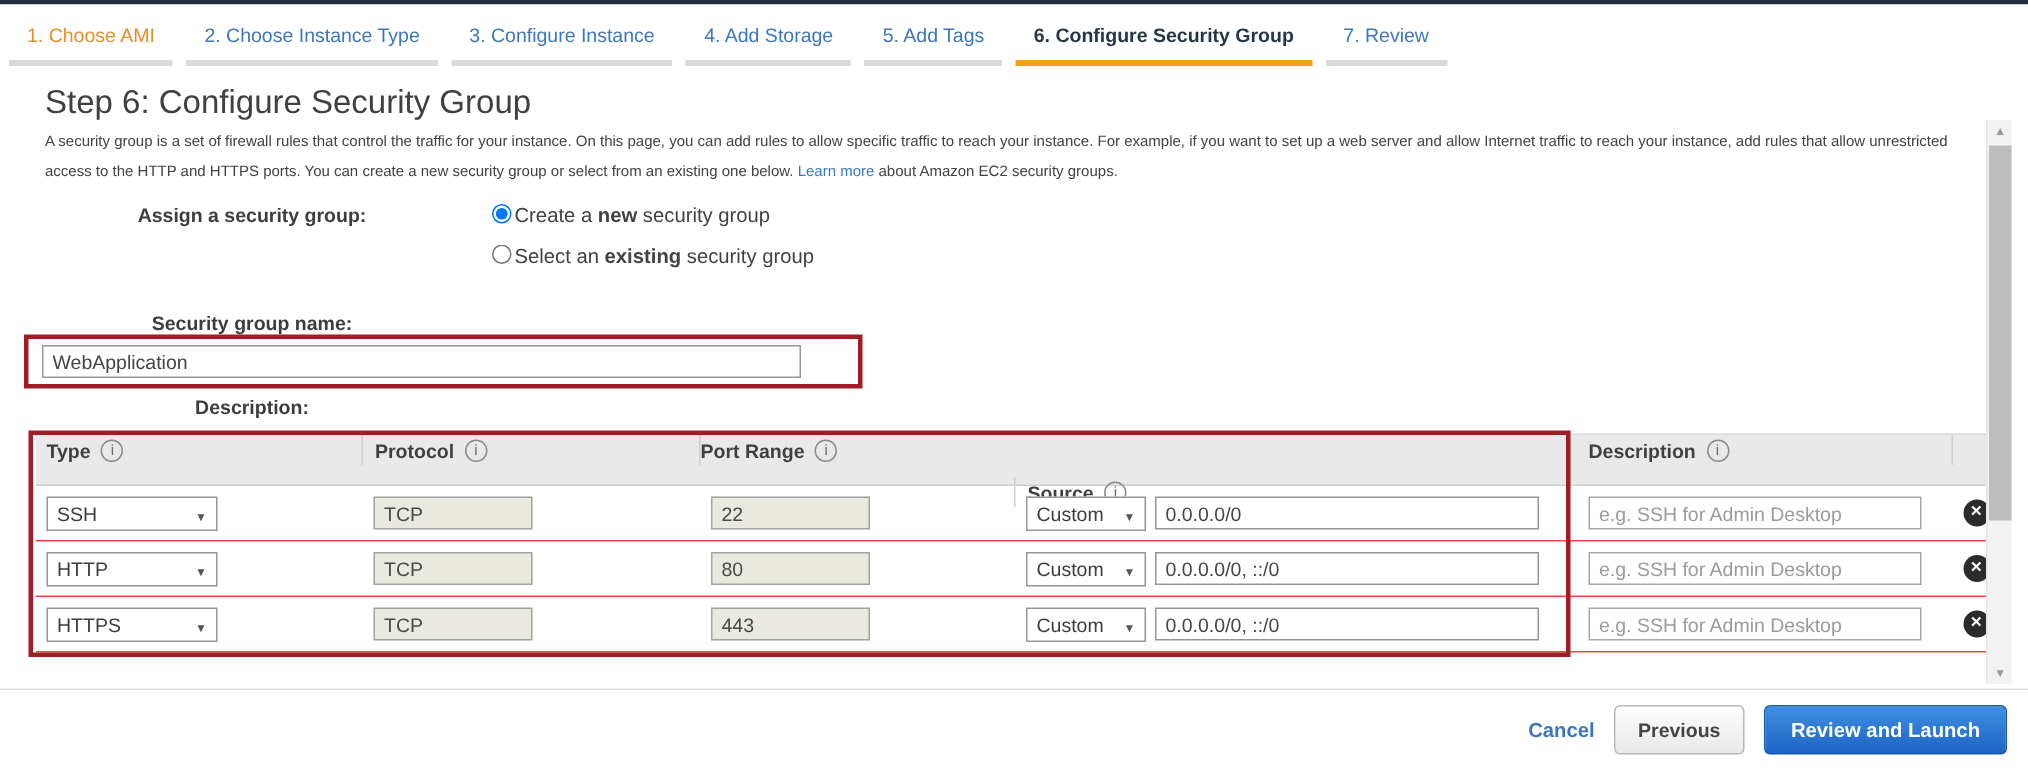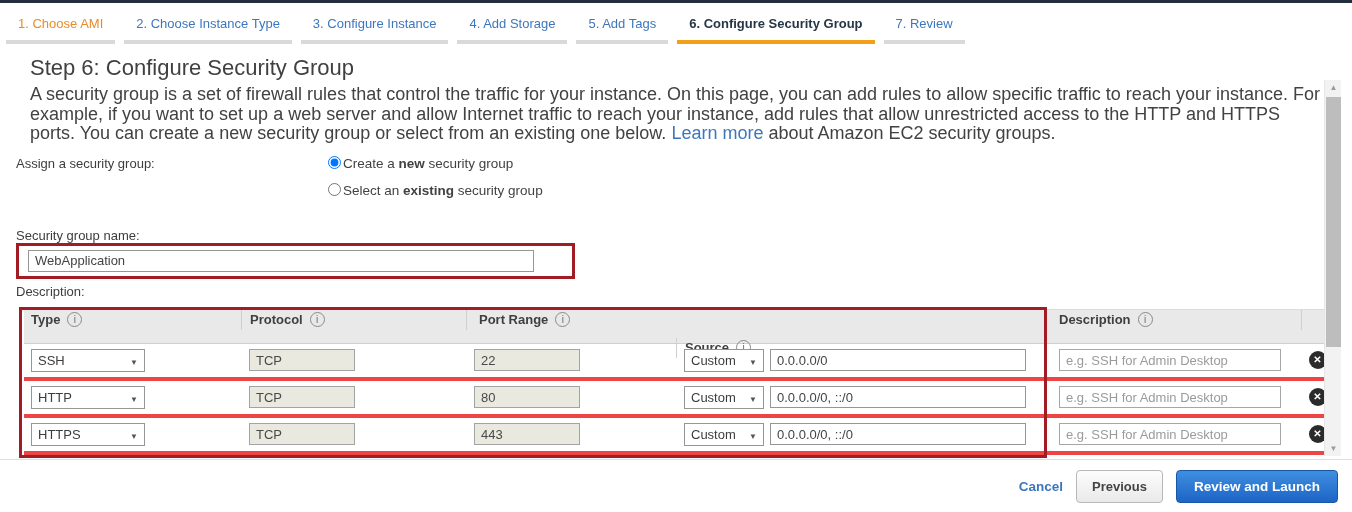--- a/index.html
+++ b/index.html
@@ -20,25 +20,25 @@
     margin-right: 9px; border-bottom: 4px solid #d9d9d9;
     cursor: pointer; white-space: nowrap;
   }
   .tab.step1 { color: #e98c26; }
   .tab.active { color: #253646; font-weight: bold; border-bottom-color: #f2a017; }
 
   
   .content { position: absolute; top: 45px; left: 16px; width: 1352px; height: 414px; overflow: hidden; background: #fff; }
 
   h1.page-title { font-size: 22px; font-weight: 400; color: #404040; margin: 10px 0 4px 14px; }
-  .intro { font-size: 18px; line-height: 19.5px; color: #424242; margin: 2px 0 0 14px; width: 1296px; }
+  .intro { font-size: 10px; line-height: 19.5px; color: #424242; margin: 2px 0 0 14px; width: 1296px; }
   .intro a { color: #3c77bd; text-decoration: none; }
 
   .form-row { display: flex; align-items: flex-start; }
-  .form-label { width: 312px; padding-right: 8px; text-align: left; font-weight: normal; font-size: 13px; color: #3d3d3d; }
+  .form-label { width: 312px; padding-right: 8px; text-align: center; font-weight: bold; font-size: 13px; color: #3d3d3d; }
   .radio-line { display: flex; align-items: flex-start; font-size: 13.5px; color: #424242; }
   .radio-line input { margin: 0 2px 0 0; }
   .radio-line b { margin: 0 0 0 0; }
 
   .assign-row { margin-top: 12px; }
   .radio-stack .radio-line + .radio-line { margin-top: 12px; }
 
   .name-row { margin-top: 30px; flex-direction: column; }
   .red-box-name { border: 3px solid #a21c25; padding: 4px 38px 4px 9px; }
   .text-input {
@@ -55,31 +55,31 @@
   .rules-table { position: relative; margin: 10px 0 0 8px; width: 1310px; }
   .thead {
     display: flex; align-items: flex-start; height: 35px;
     background: #e9e9e9; border-top: 1px solid #dcdcdc; border-bottom: 1px solid #cfcfcf;
     font-size: 13px; font-weight: bold; color: #3f3f3f;
   }
   .th { display: flex; align-items: center; height: 20px; }
   .th.sep { border-left: 1px solid #cfcfcf; }
   .th-type { width: 217px; padding-left: 7px; }
   .th-protocol { width: 225px; padding-left: 8px; }
-  .th-port { width: 210px; padding-left: 12px; }
+  .th-port { width: 210px; padding-left: 0; }
   .th-source { width: 375px; padding-left: 8px; margin-top: 28px; }
   .th-desc { width: 250px; padding-left: 8px; }
   .th-del { width: 33px; }
   .info-icon {
     display: inline-block; width: 15px; height: 15px; margin-left: 7px;
     border: 1px solid #8a8a8a; border-radius: 50%; color: #6b6b6b;
     font-size: 10px; line-height: 13px; text-align: center; font-weight: normal;
     cursor: pointer;
   }
-  .trow { display: flex; align-items: center; height: 37px; border-bottom: 4px solid #ef4444; font-size: 13px; }
+  .trow { display: flex; align-items: center; height: 37px; border-bottom: 1px solid #ef4444; font-size: 13px; }
   .cell { display: flex; align-items: center; }
   .c-type { width: 217px; padding-left: 7px; }
   .c-protocol { width: 225px; padding-left: 8px; }
   .c-port { width: 210px; padding-left: 8px; }
   .c-source { width: 375px; padding-left: 8px; }
   .c-desc { width: 250px; padding-left: 8px; }
   .c-del { width: 33px; justify-content: center; }
 
   .select {
     height: 23px; border: 1px solid #969696; background: #fff; color: #3d3d3d;

